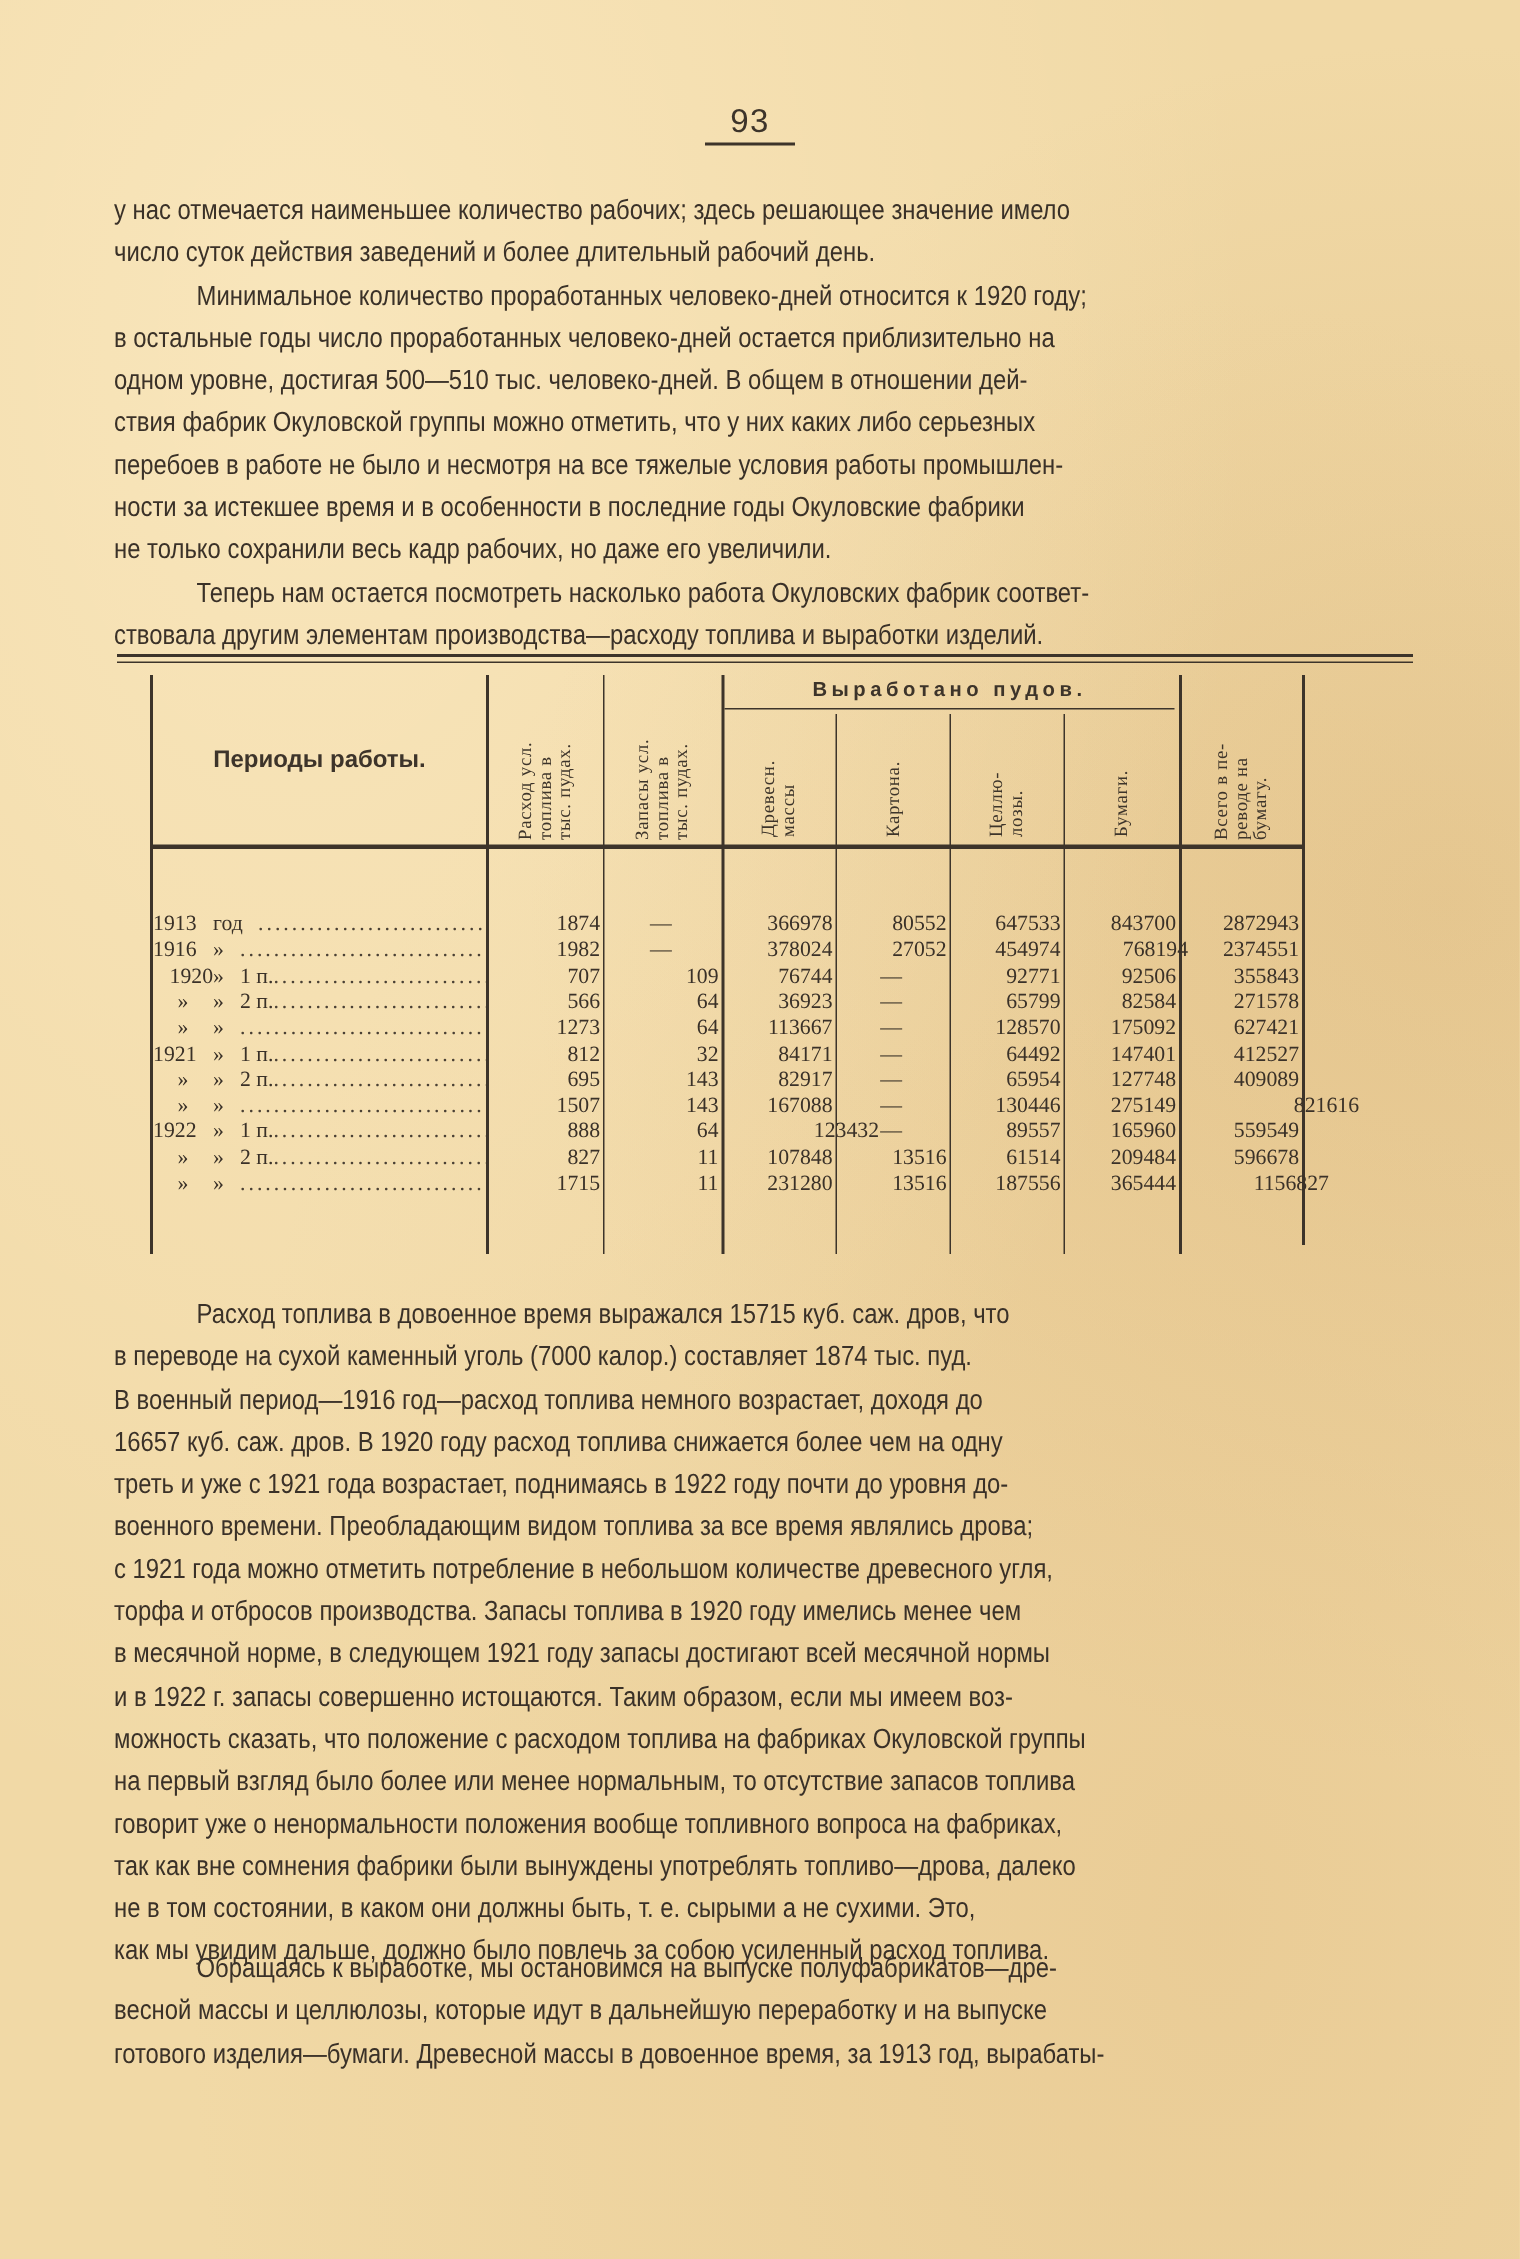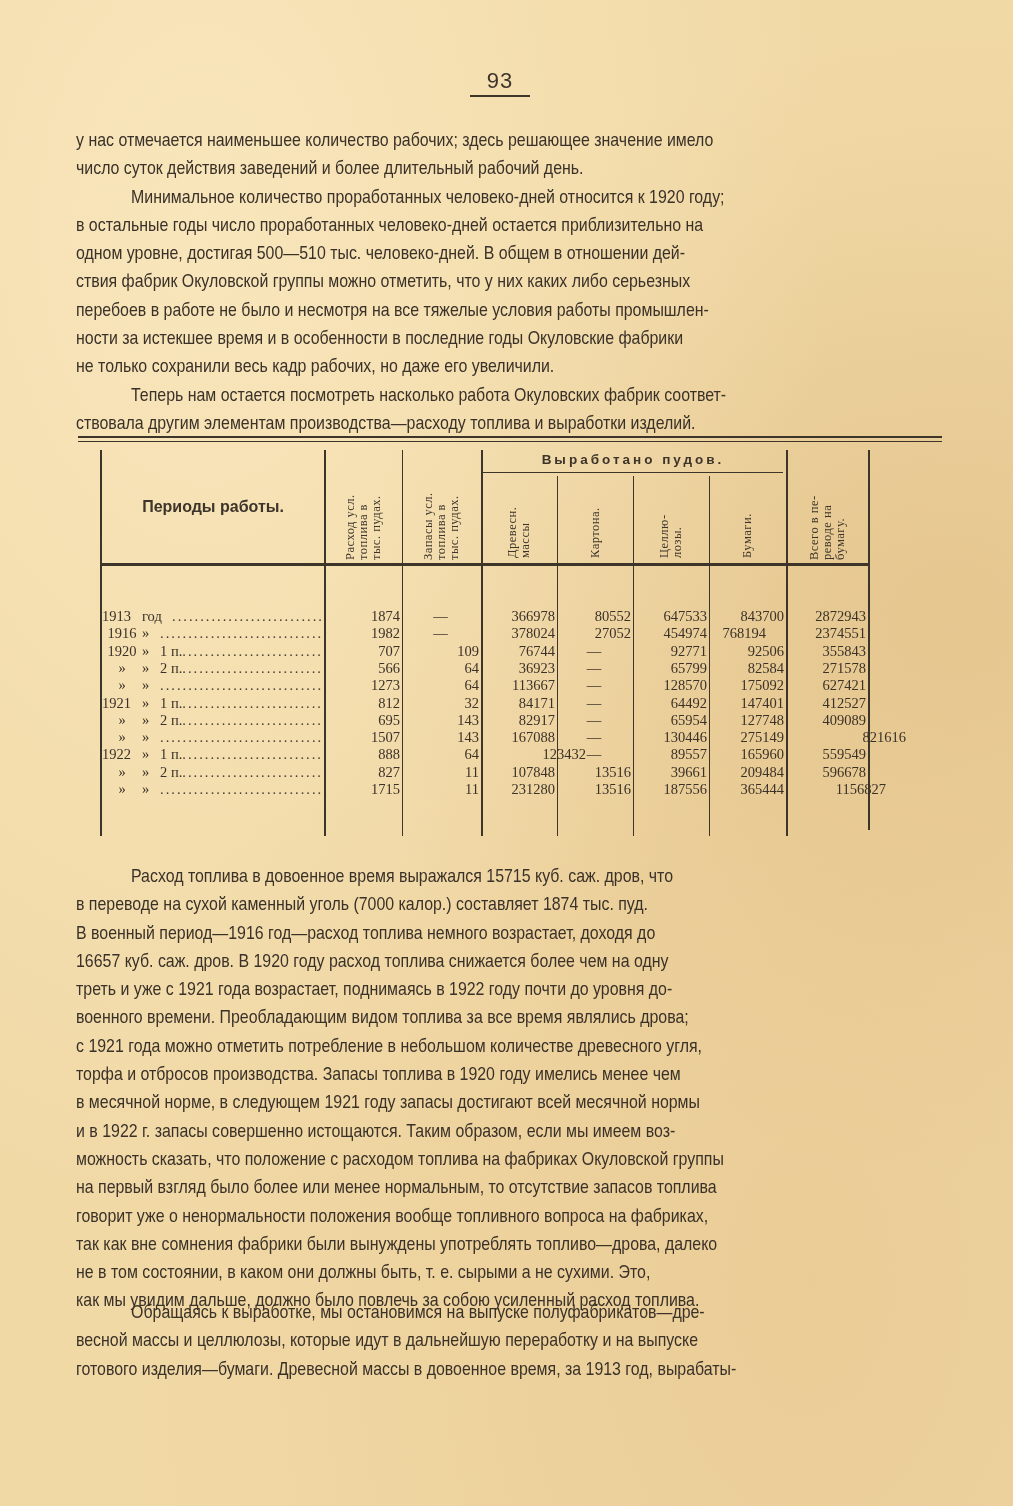--- a/index.html
+++ b/index.html
@@ -132,31 +132,31 @@
         <div class="cell period"><span style="display: inline-block; width: 40px; text-align: left;">1913</span><span style="display: inline-block; width: 30px; text-align: left;">год</span><span></span><span class="dots">..............................</span></div>
         <div class="cell" style="left: 246px; width: 76px;">1874</div>
         <div class="cell center" style="left: 324px; width: 77px;">—</div>
         <div class="cell" style="left: 403px; width: 74px;">366978</div>
         <div class="cell" style="left: 479px; width: 74px;">80552</div>
         <div class="cell" style="left: 555px; width: 74px;">647533</div>
         <div class="cell" style="left: 631px; width: 75px;">843700</div>
         <div class="cell" style="left: 708px; width: 80px;">2872943</div>
       </div>
       <div class="row" style="top: 17.3px;">
-        <div class="cell period"><span style="display: inline-block; width: 40px; text-align: center;">1916</span><span style="display: inline-block; width: 18px; text-align: left;">»</span><span></span><span class="dots">..............................</span></div>
+        <div class="cell period"><span style="display: inline-block; width: 40px; text-align: left;">1916</span><span style="display: inline-block; width: 18px; text-align: left;">»</span><span></span><span class="dots">..............................</span></div>
         <div class="cell" style="left: 246px; width: 76px;">1982</div>
         <div class="cell center" style="left: 324px; width: 77px;">—</div>
         <div class="cell" style="left: 403px; width: 74px;">378024</div>
         <div class="cell" style="left: 479px; width: 74px;">27052</div>
         <div class="cell" style="left: 555px; width: 74px;">454974</div>
-        <div class="cell" style="left: 613px; width: 75px;">768194</div>
+        <div class="cell" style="left: 639px; width: 75px;">768194</div>
         <div class="cell" style="left: 708px; width: 80px;">2374551</div>
       </div>
       <div class="row" style="top: 34.6px;">
-        <div class="cell period"><span style="display: inline-block; width: 40px; text-align: center;">1920</span><span style="display: inline-block; width: 18px; text-align: left;">»</span><span>1 п.</span><span class="dots">..............................</span></div>
+        <div class="cell period"><span style="display: inline-block; width: 40px; text-align: right;">1920</span><span style="display: inline-block; width: 18px; text-align: left;">»</span><span>1 п.</span><span class="dots">..............................</span></div>
         <div class="cell" style="left: 246px; width: 76px;">707</div>
         <div class="cell" style="left: 324px; width: 77px;">109</div>
         <div class="cell" style="left: 403px; width: 74px;">76744</div>
         <div class="cell center" style="left: 479px; width: 74px;">—</div>
         <div class="cell" style="left: 555px; width: 74px;">92771</div>
         <div class="cell" style="left: 631px; width: 75px;">92506</div>
         <div class="cell" style="left: 708px; width: 80px;">355843</div>
       </div>
       <div class="row" style="top: 51.9px;">
         <div class="cell period"><span style="display: inline-block; width: 40px; text-align: center;">»</span><span style="display: inline-block; width: 18px; text-align: left;">»</span><span>2 п.</span><span class="dots">..............................</span></div>
@@ -217,21 +217,21 @@
         <div class="cell" style="left: 555px; width: 74px;">89557</div>
         <div class="cell" style="left: 631px; width: 75px;">165960</div>
         <div class="cell" style="left: 708px; width: 80px;">559549</div>
       </div>
       <div class="row" style="top: 155.7px;">
         <div class="cell period"><span style="display: inline-block; width: 40px; text-align: center;">»</span><span style="display: inline-block; width: 18px; text-align: left;">»</span><span>2 п.</span><span class="dots">..............................</span></div>
         <div class="cell" style="left: 246px; width: 76px;">827</div>
         <div class="cell" style="left: 324px; width: 77px;">11</div>
         <div class="cell" style="left: 403px; width: 74px;">107848</div>
         <div class="cell" style="left: 479px; width: 74px;">13516</div>
-        <div class="cell" style="left: 555px; width: 74px;">39661</div>
+        <div class="cell" style="left: 555px; width: 74px;">61514</div>
         <div class="cell" style="left: 631px; width: 75px;">209484</div>
         <div class="cell" style="left: 708px; width: 80px;">596678</div>
       </div>
       <div class="row" style="top: 173px;">
         <div class="cell period"><span style="display: inline-block; width: 40px; text-align: center;">»</span><span style="display: inline-block; width: 18px; text-align: left;">»</span><span></span><span class="dots">..............................</span></div>
         <div class="cell" style="left: 246px; width: 76px;">1715</div>
         <div class="cell" style="left: 324px; width: 77px;">11</div>
         <div class="cell" style="left: 403px; width: 74px;">231280</div>
         <div class="cell" style="left: 479px; width: 74px;">13516</div>
         <div class="cell" style="left: 555px; width: 74px;">187556</div>

